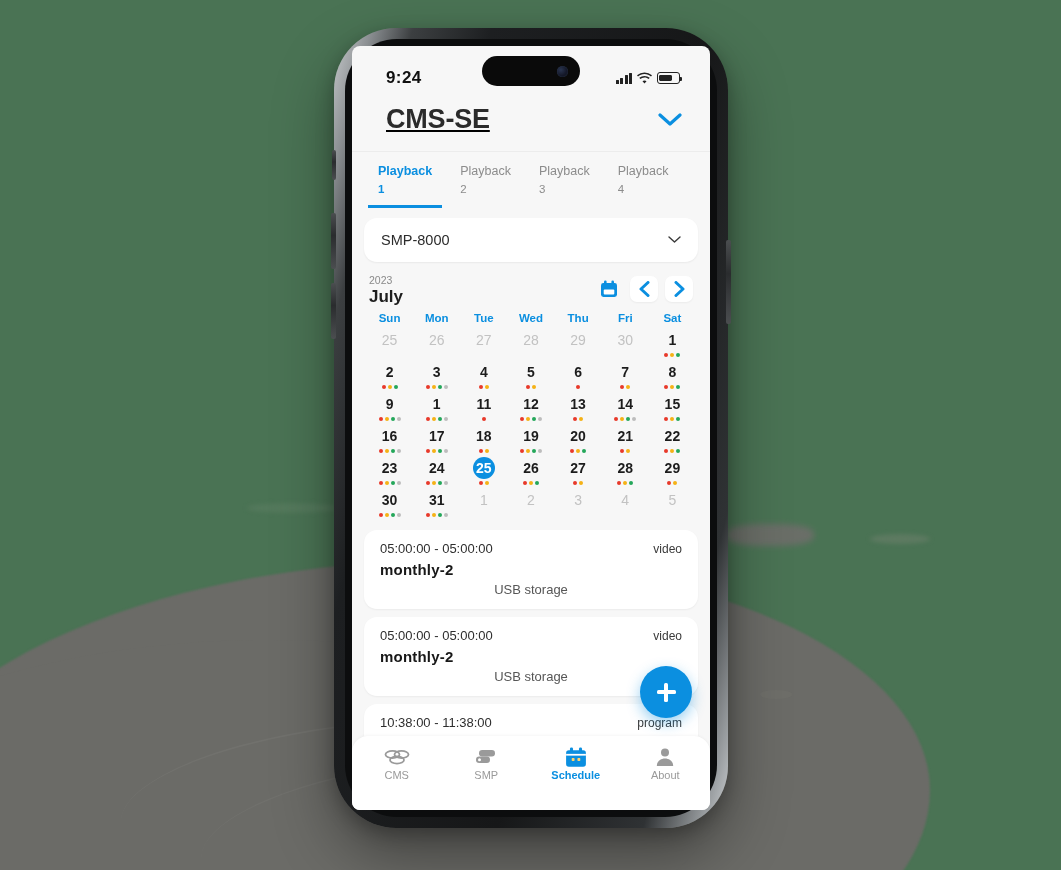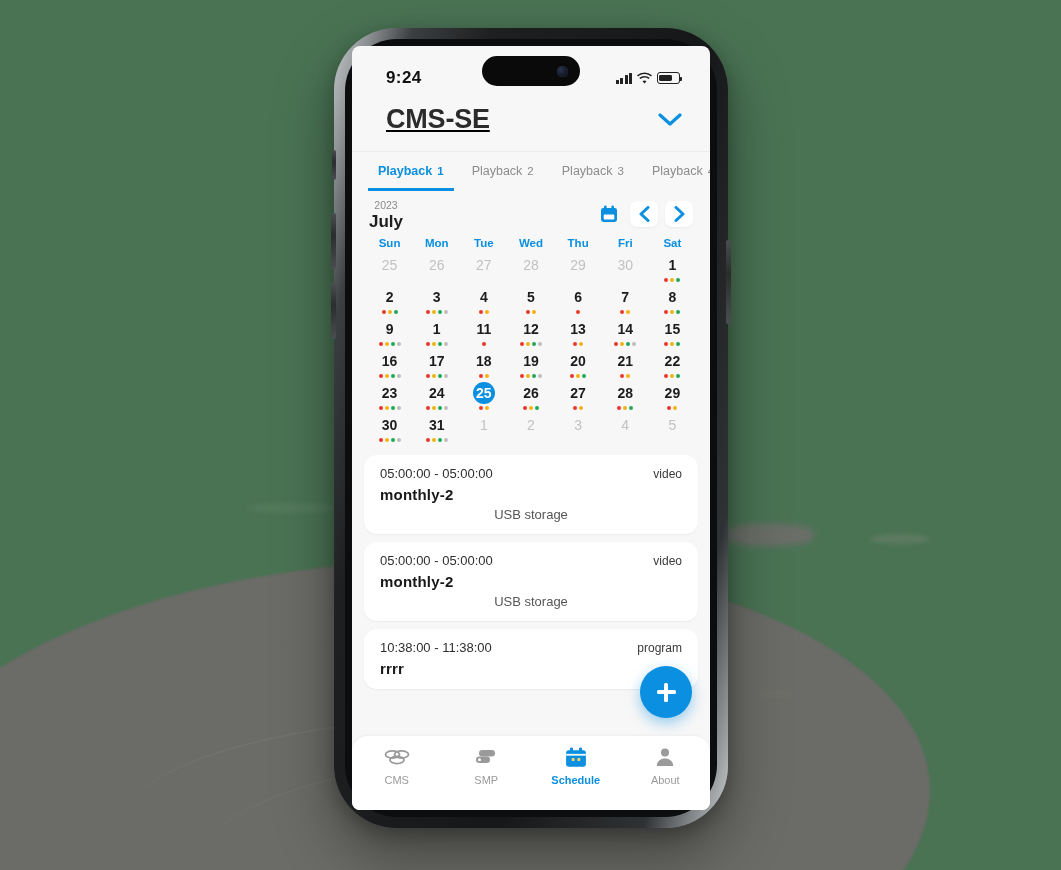--- a/index.html
+++ b/index.html
@@ -227,20 +227,21 @@
   .tab {
     padding: 12px 10px 10px;
     margin-right: 8px;
     font-size: 12.5px;
     color: #8c8c8c;
     display: flex;
     align-items: baseline;
     gap: 5px;
     border-bottom: 3px solid transparent;
     white-space: nowrap;
+    flex-direction: column;
   }
   .tab .idx { font-size: 11.5px; }
   .tab.active { color: #0b8fe0; font-weight: bold; border-bottom-color: #0b8fe0; }
   .tab.active .idx { color: #0b8fe0; }
 
   
   #device-select {
     flex: none;
     margin: 10px 12px 4px;
     height: 44px;
@@ -256,21 +257,20 @@
   }
   #device-select .chev { color: #3a3a3a; font-size: 12px; }
 
   
   #calendar { flex: none; padding: 8px 14px 6px; }
   #cal-head {
     display: flex;
     align-items: flex-end;
     justify-content: space-between;
     padding: 0 3px 4px;
-    text-align: center;
   }
   #cal-year { font-size: 10.5px; color: #8a8a8a; line-height: 1.2; }
   #cal-month { font-size: 17px; font-weight: bold; color: #1e1e1e; line-height: 1.15; }
   #cal-nav { display: flex; align-items: center; gap: 7px; padding-bottom: 4px; }
   .nav-btn {
     width: 28px; height: 26px;
     border-radius: 7px;
     display: flex; align-items: center; justify-content: center;
     color: #0b8fe0;
   }
@@ -376,21 +376,20 @@
     padding-top: 9px;
     border-top-left-radius: 16px;
     border-top-right-radius: 16px;
     box-shadow: 0 -1px 3px rgba(0,0,0,.04);
   }
   .navitem {
     flex: 1;
     display: flex;
     flex-direction: column;
     align-items: center;
-    gap: 5px;
     color: #9a9a9a;
     font-size: 11px;
   }
   .navitem.active { color: #0b8fe0; font-weight: bold; }
   .navitem .ico { height: 24px; display: flex; align-items: center; justify-content: center; }
 </style>
 </head>
 <body>
 
 <div id="bg">
@@ -455,20 +454,26 @@
         <div class="tab">
           <span>Playback</span>
           <span class="idx">3</span>
         </div>
         <div class="tab">
           <span>Playback</span>
           <span class="idx">4</span>
         </div>
       </div>
 
+      <div id="device-select">
+        <span>SMP-8000</span>
+        <svg class="chev" width="13" height="8" viewBox="0 0 13 8">
+          <path d="M1 1l5.5 5L12 1" stroke="#3a3a3a" stroke-width="1.4" fill="none" stroke-linecap="round" stroke-linejoin="round"></path>
+        </svg>
+      </div>
 
       <div id="calendar">
         <div id="cal-head">
           <div>
             <div id="cal-year">2023</div>
             <div id="cal-month">July</div>
           </div>
           <div id="cal-nav">
             <div class="nav-btn">
               <svg width="18" height="18" viewBox="0 0 18 18">

